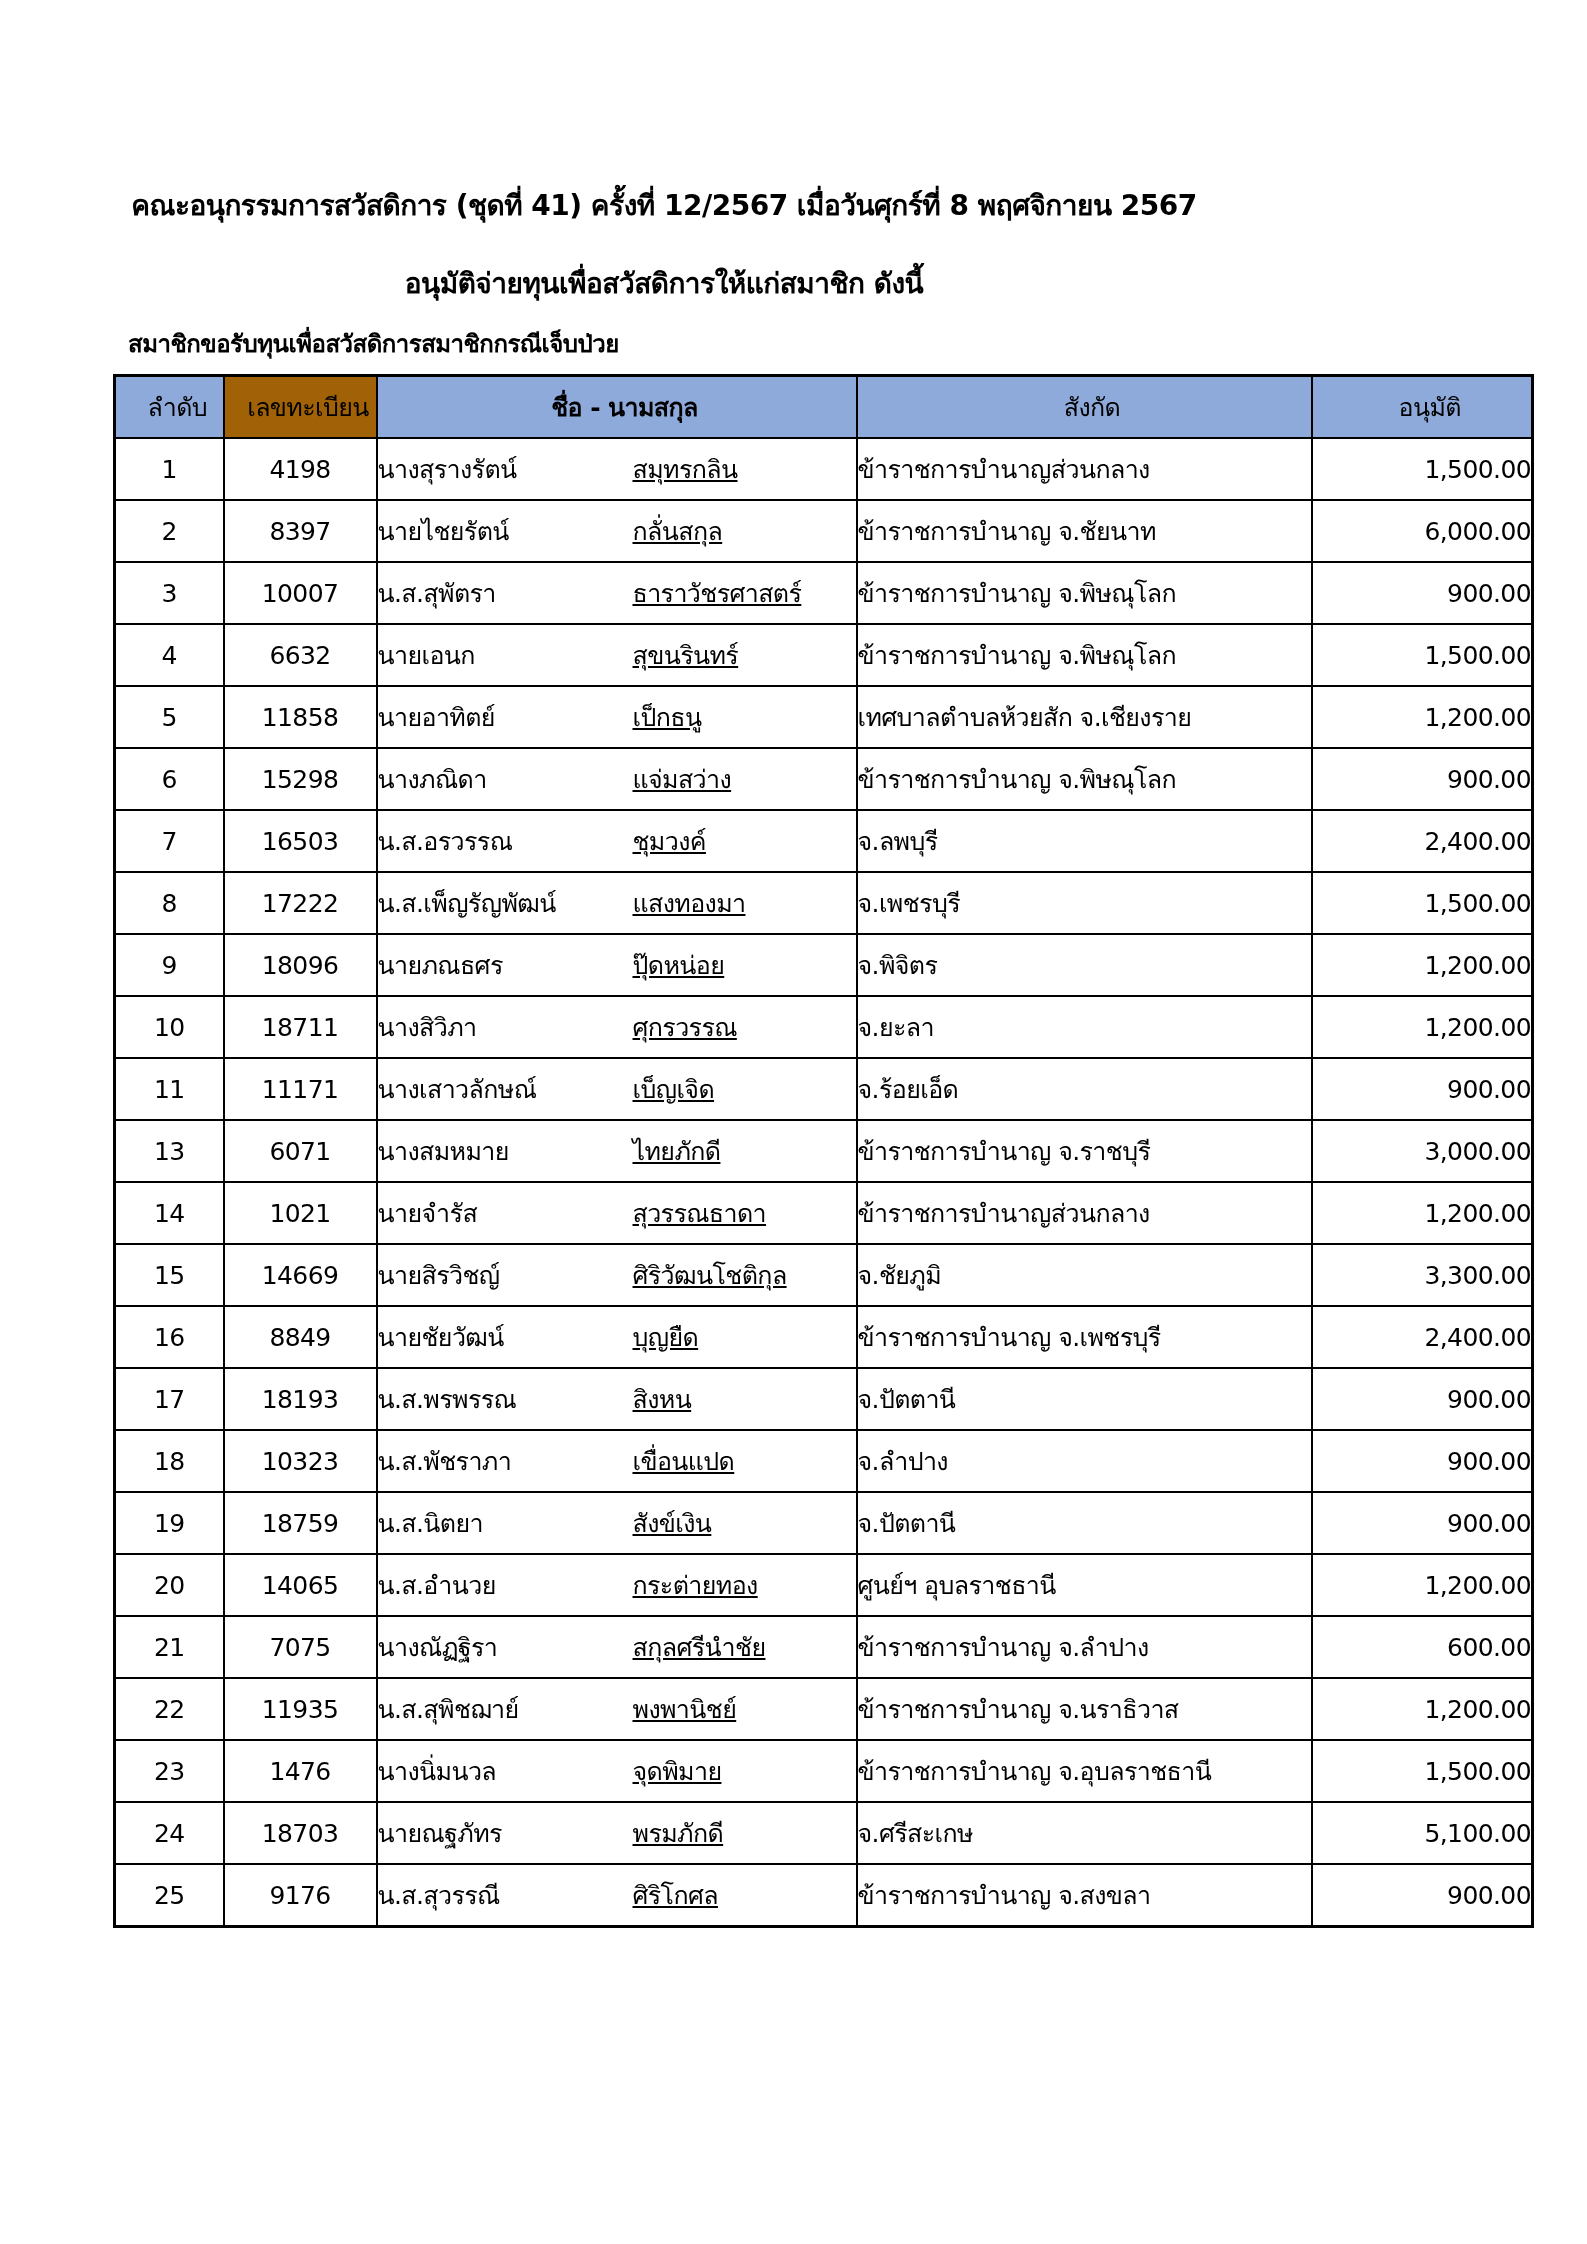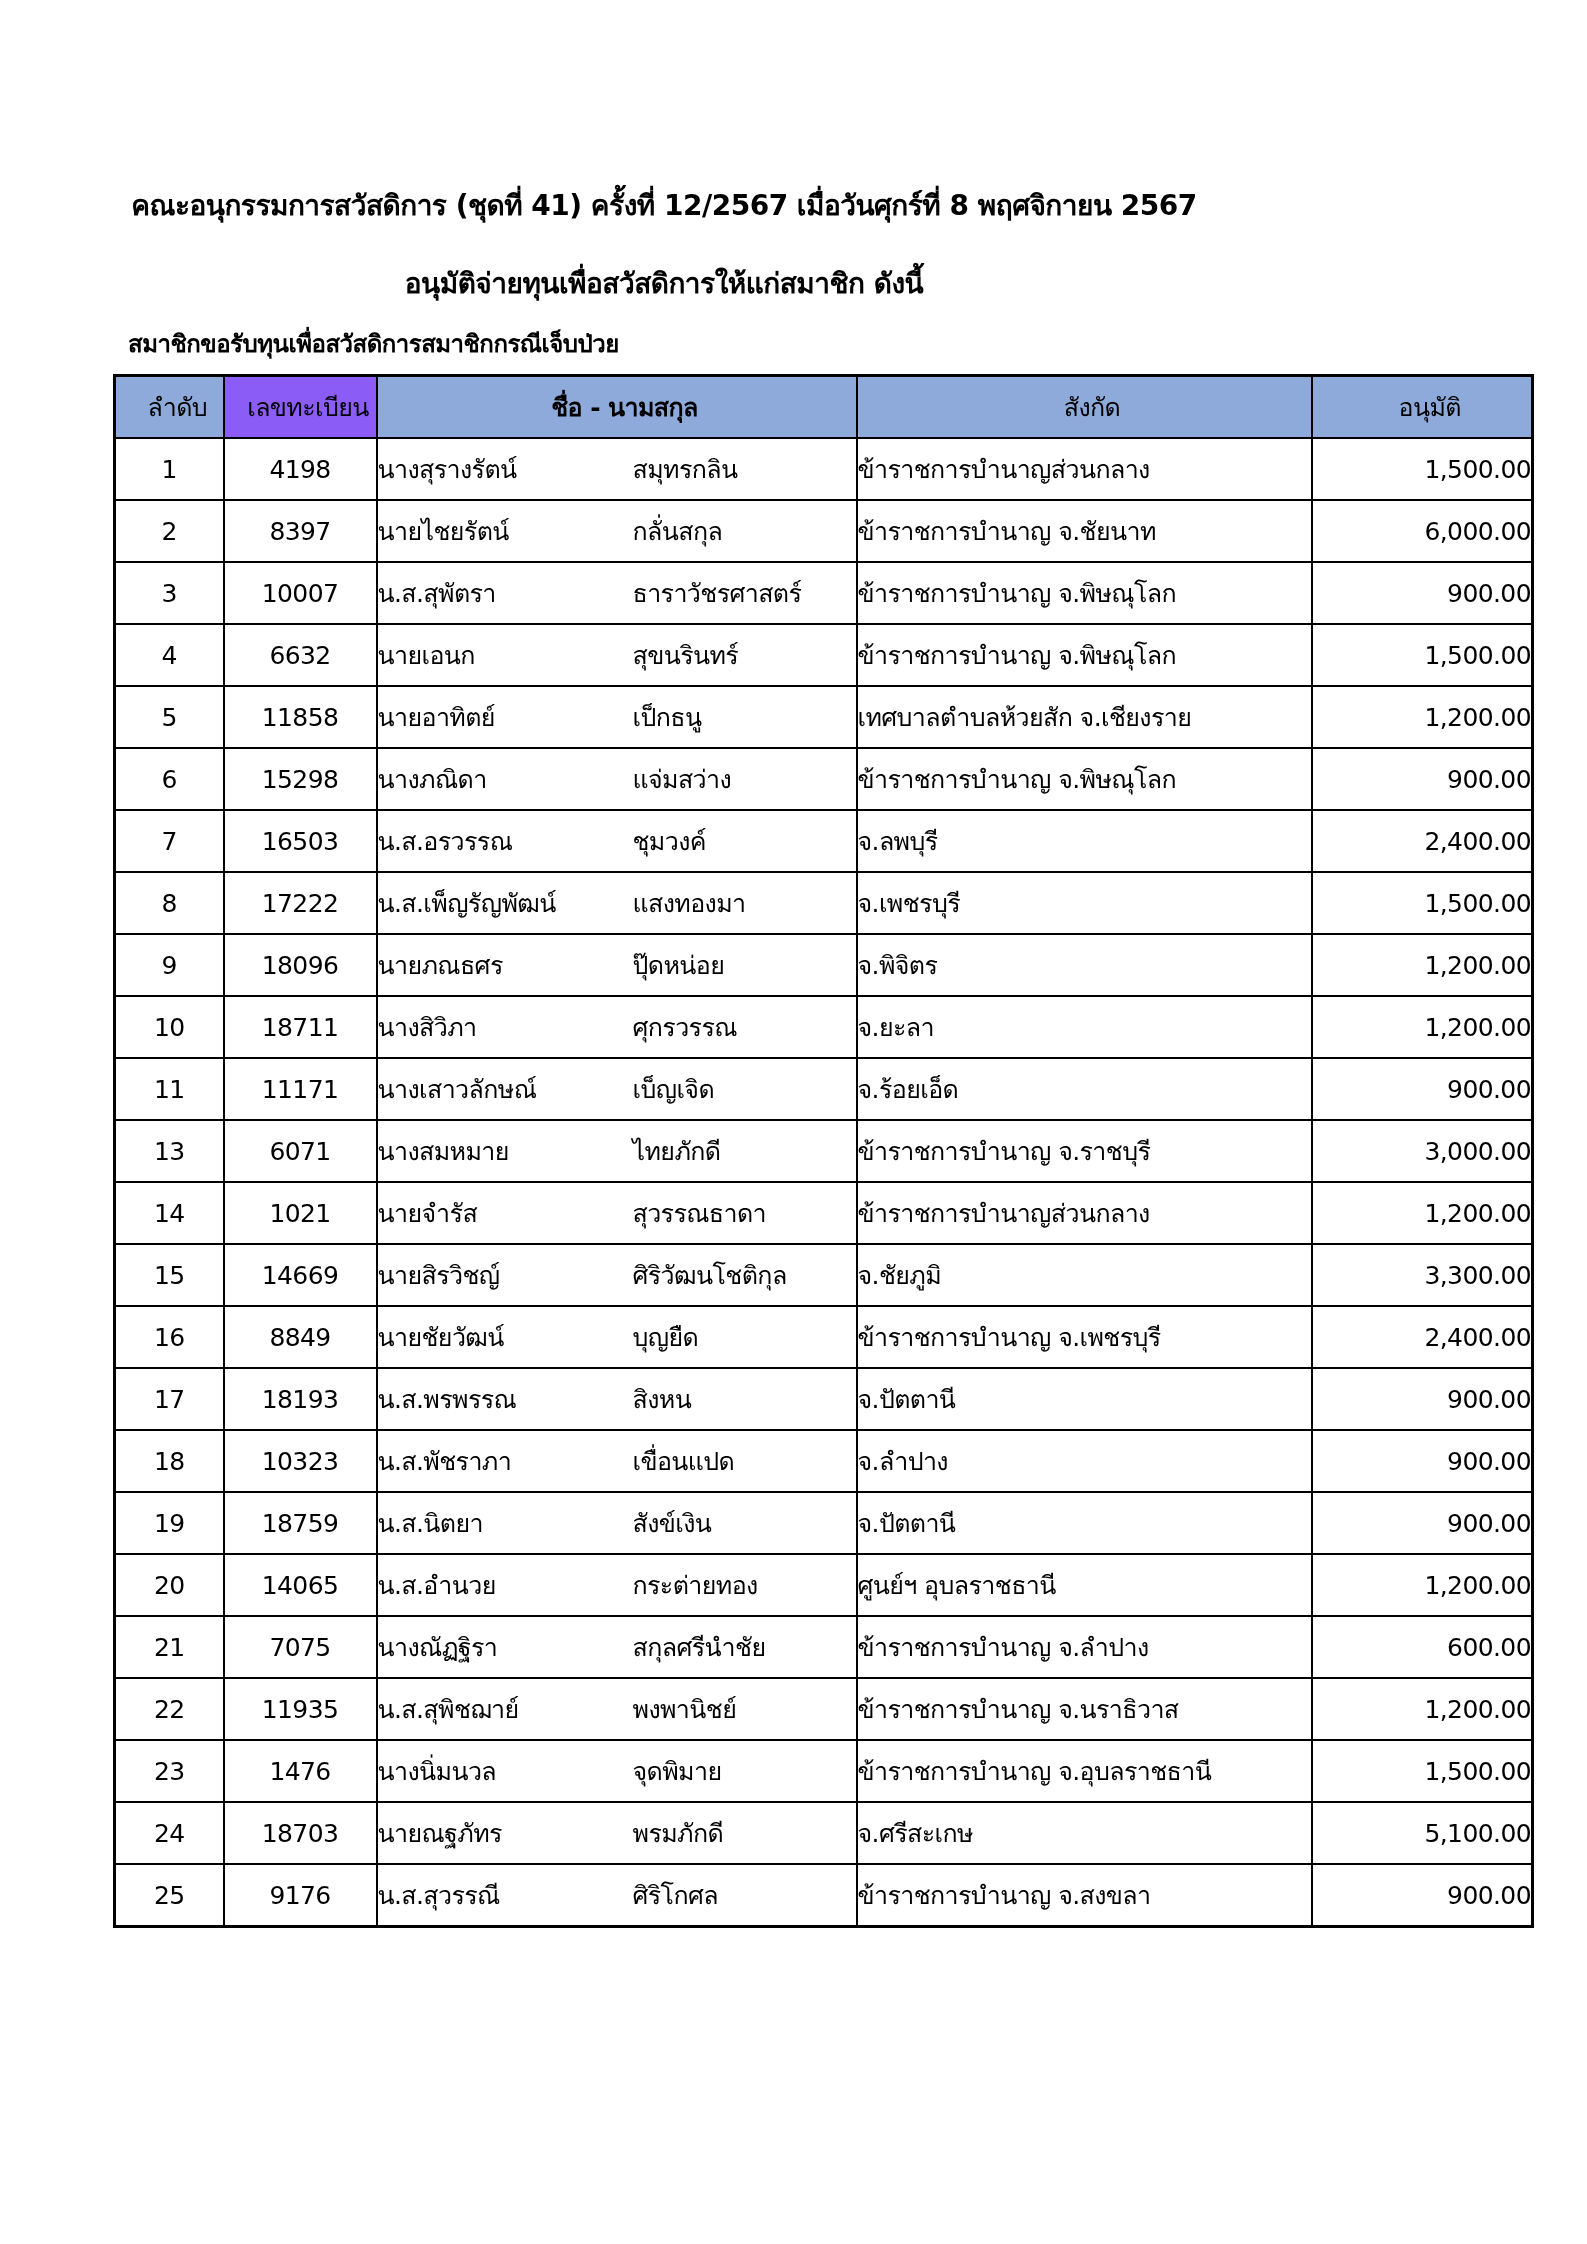--- a/index.html
+++ b/index.html
@@ -73,21 +73,21 @@
       font-size: 25px;
       padding-left: 16px;
     }
     table.data-table th.th-amt { text-align: center; }
     td.seq, td.reg { text-align: center; }
     td.name { text-align: left; padding-left: 2px; }
     td.name .first {
       display: inline-block;
       width: 255px;
     }
-    td.name .last { display: inline-block; }
+    td.name .last { display: inline-block; text-decoration: underline; }
     td.unit { text-align: left; padding-left: 2px; }
     td.amt { text-align: right; padding-right: 12px; }
   </style>
 </head>
 <body>
 
 <div id="title-line-1" class="title">คณะอนุกรรมการสวัสดิการ (ชุดที่ 41) ครั้งที่ 12/2567  เมื่อวันศุกร์ที่ 8 พฤศจิกายน 2567</div>
 <div id="title-line-2" class="title">อนุมัติจ่ายทุนเพื่อสวัสดิการให้แก่สมาชิก ดังนี้</div>
 <div class="section-heading">สมาชิกขอรับทุนเพื่อสวัสดิการสมาชิกกรณีเจ็บป่วย</div>
 
@@ -95,21 +95,21 @@
   <colgroup>
     <col class="c-seq">
       <col class="c-reg">
       <col class="c-name">
       <col class="c-unit">
       <col class="c-amt">
   </colgroup>
   <thead>
     <tr>
       <th style="background: rgb(142, 170, 219);">ลำดับ</th>
-      <th style="background: #8b5cf6;">เลขทะเบียน</th>
+      <th style="background: #a16207;">เลขทะเบียน</th>
       <th style="background: rgb(142, 170, 219); font-weight: bold;">ชื่อ - นามสกุล</th>
       <th style="background: rgb(142, 170, 219);">สังกัด</th>
       <th class="th-amt" style="background: rgb(142, 170, 219);">อนุมัติ</th>
     </tr>
   </thead>
   <tbody id="table-body">
       <tr>
         <td class="seq">1</td>
         <td class="reg">4198</td>
         <td class="name"><span class="first">นางสุรางรัตน์</span><span class="last">สมุทรกลิน</span></td>

